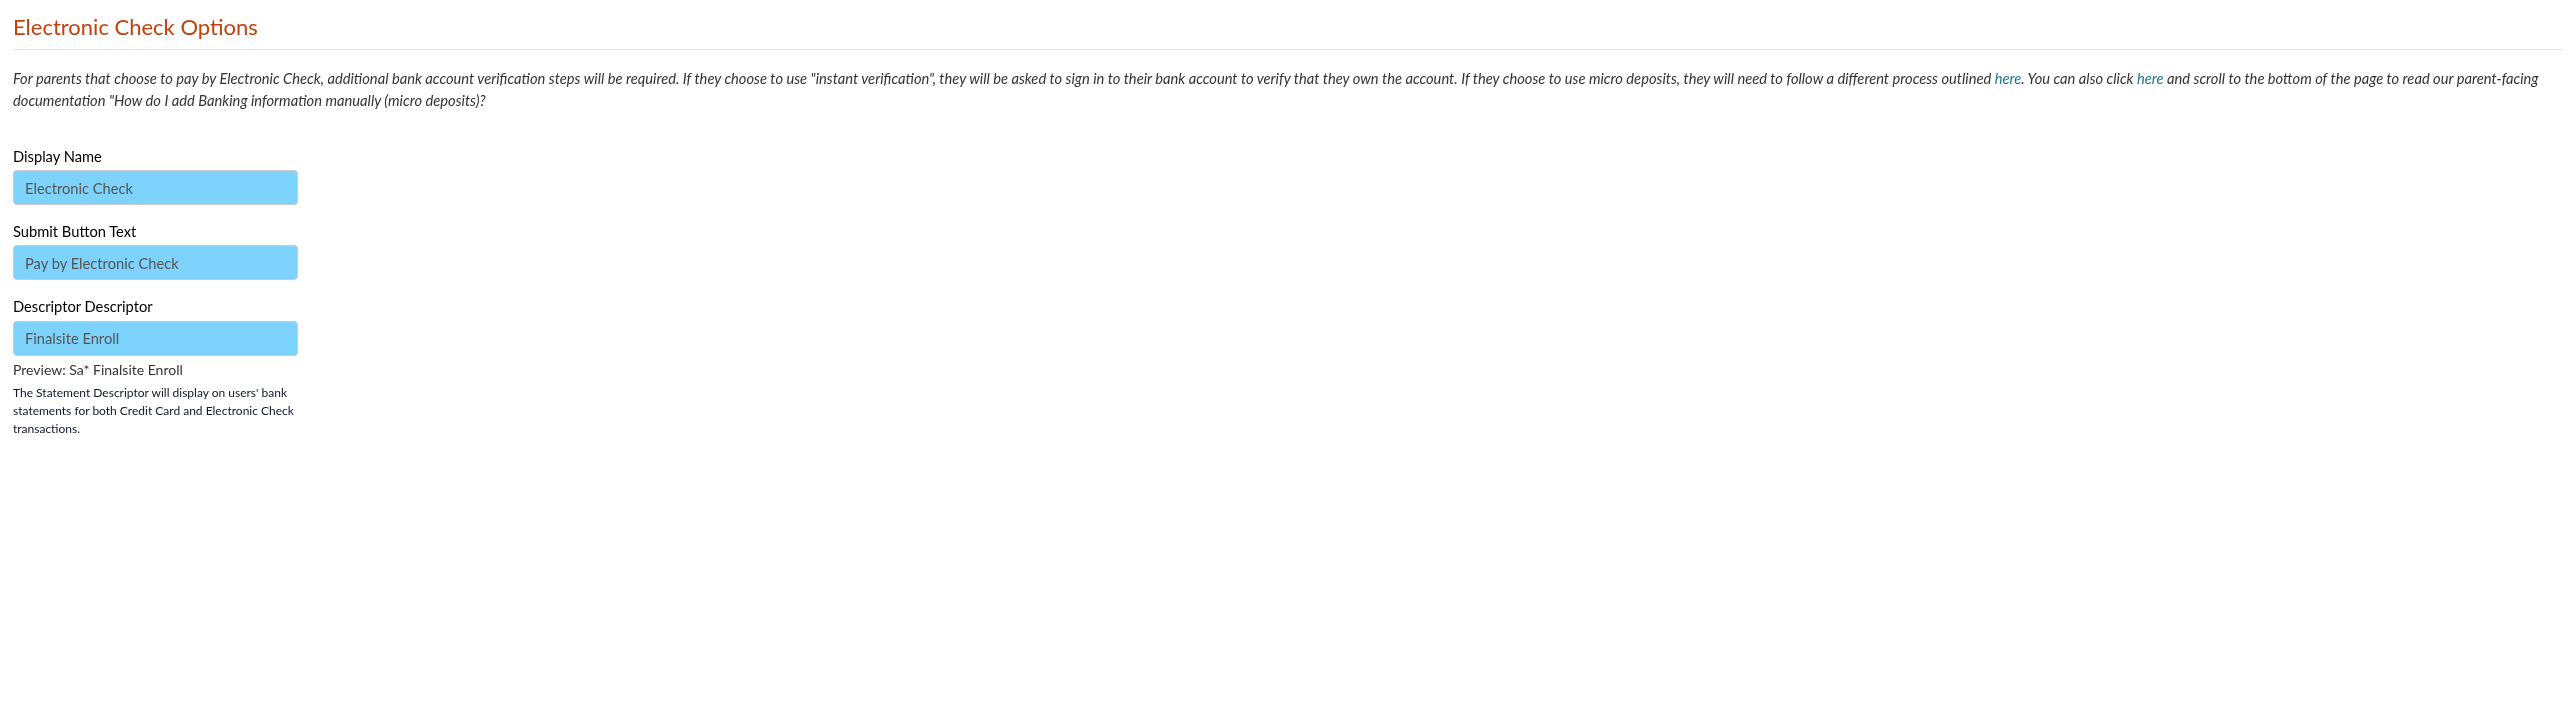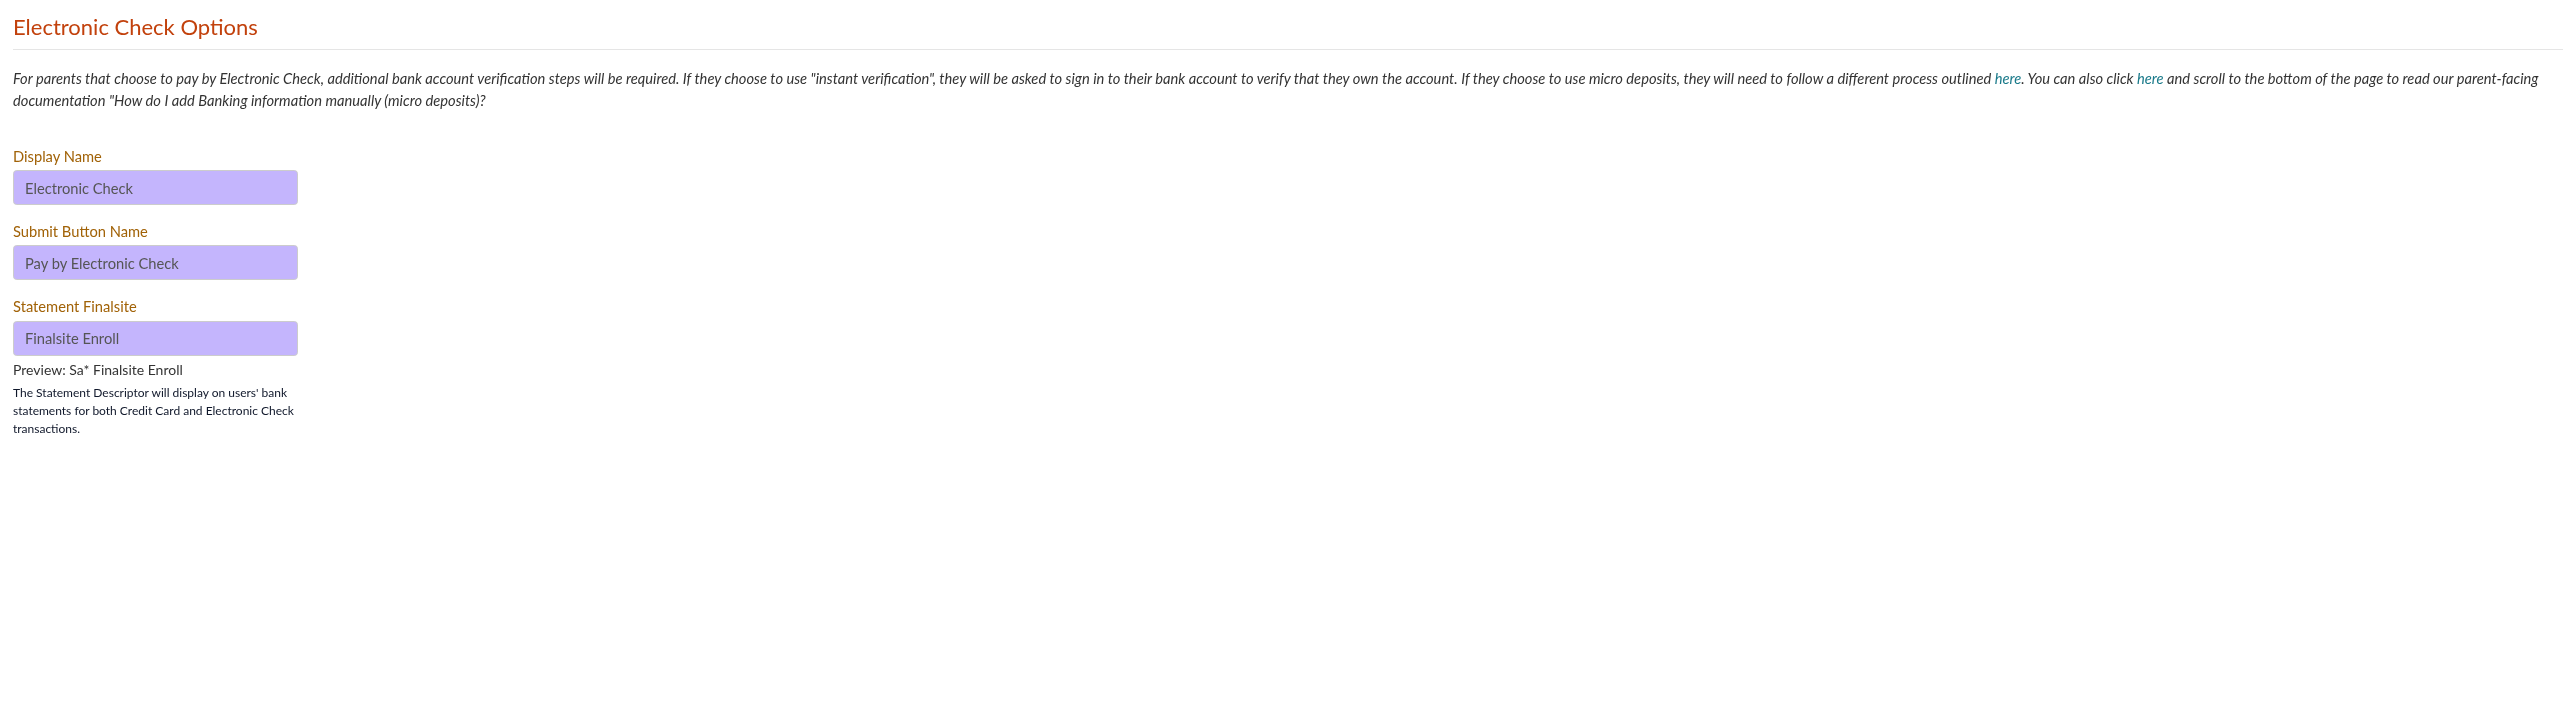--- a/index.html
+++ b/index.html
@@ -34,32 +34,32 @@
     }
     .description a {
       color: #1a7a8a;
       text-decoration: none;
     }
     .form-group {
       margin-bottom: 16.6px;
     }
     .form-label {
       display: block;
-      color: #a16207;
+      color: #000000;
       font-size: 14.7px;
       margin-bottom: 5.5px;
       font-weight: 400;
     }
     .form-input {
       width: 285px;
       height: 35px;
       padding: 13px 11px;
       font-size: 14.7px;
       color: #555;
-      background-color: #c4b5fd;
+      background-color: #7dd3fc;
       border: 0.9px solid #ccc;
       border-radius: 3.7px;
       font-family: inherit;
     }
     .preview-text {
       color: #333;
       font-size: 14px;
       margin-top: 5.5px;
       margin-bottom: 5.5px;
     }
@@ -79,23 +79,23 @@
 <p class="description">
   <span>For parents that choose to pay by Electronic Check, additional bank account verification steps will be required. If they choose to use "instant verification", they will be asked to sign in to their bank account to verify that they own the account. If they choose to use micro deposits, they will need to follow a different process outlined </span><a href="#">here</a><span>. You can also click </span><a href="#">here</a><span> and scroll to the bottom of the page to read our parent-facing documentation "How do I add Banking information manually (micro deposits)?</span>
 </p>
 
 <div class="form-group">
   <label class="form-label">Display Name</label>
   <input type="text" class="form-input" value="Electronic Check" style="">
 </div>
 
 <div class="form-group">
-  <label class="form-label">Submit Button Name</label>
+  <label class="form-label">Submit Button Text</label>
   <input type="text" class="form-input" value="Pay by Electronic Check" style="">
 </div>
 
 <div class="form-group">
-  <label class="form-label">Statement Finalsite</label>
+  <label class="form-label">Descriptor Descriptor</label>
   <input type="text" class="form-input" value="Finalsite Enroll" style="">
   <div class="preview-text">Preview: Sa* Finalsite Enroll</div>
   <div class="helper-text">The Statement Descriptor will display on users' bank statements for both Credit Card and Electronic Check transactions.</div>
 </div>
 
 
 </body></html>

